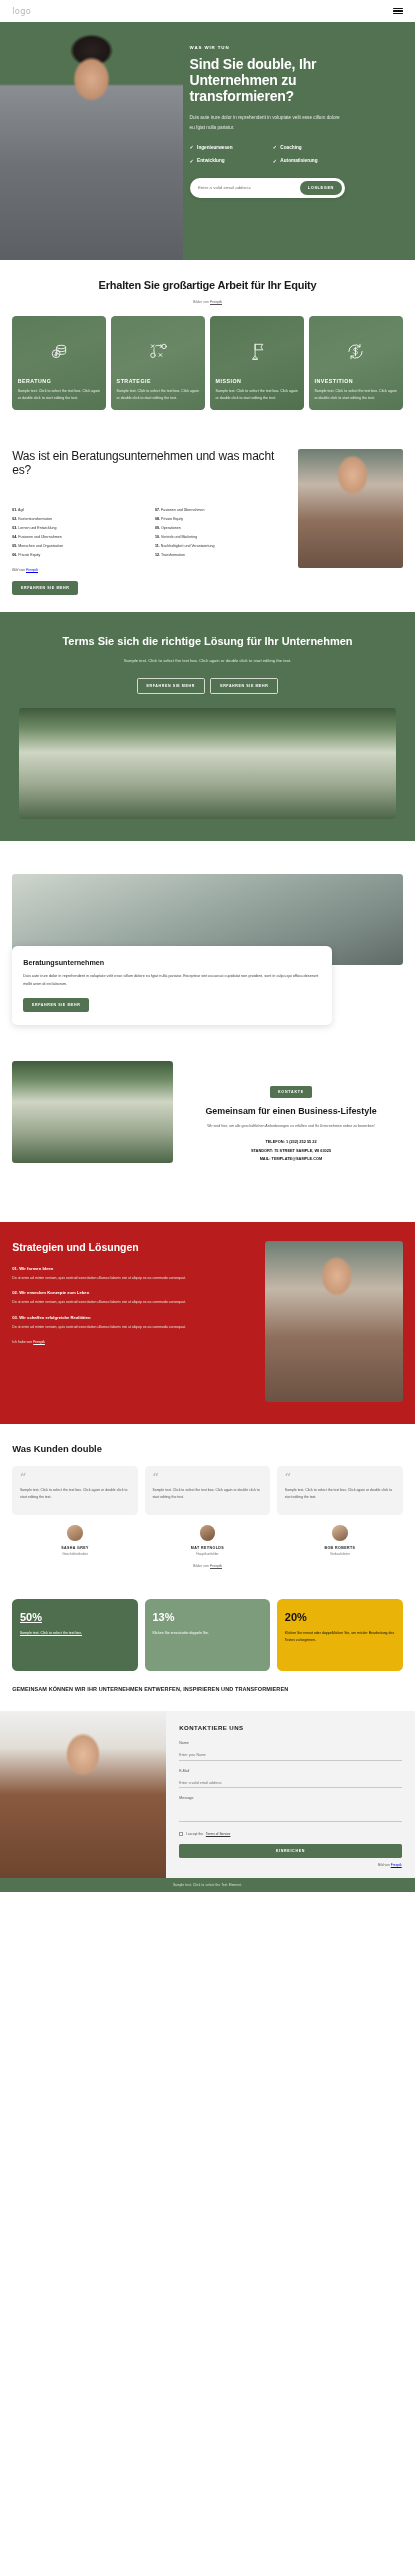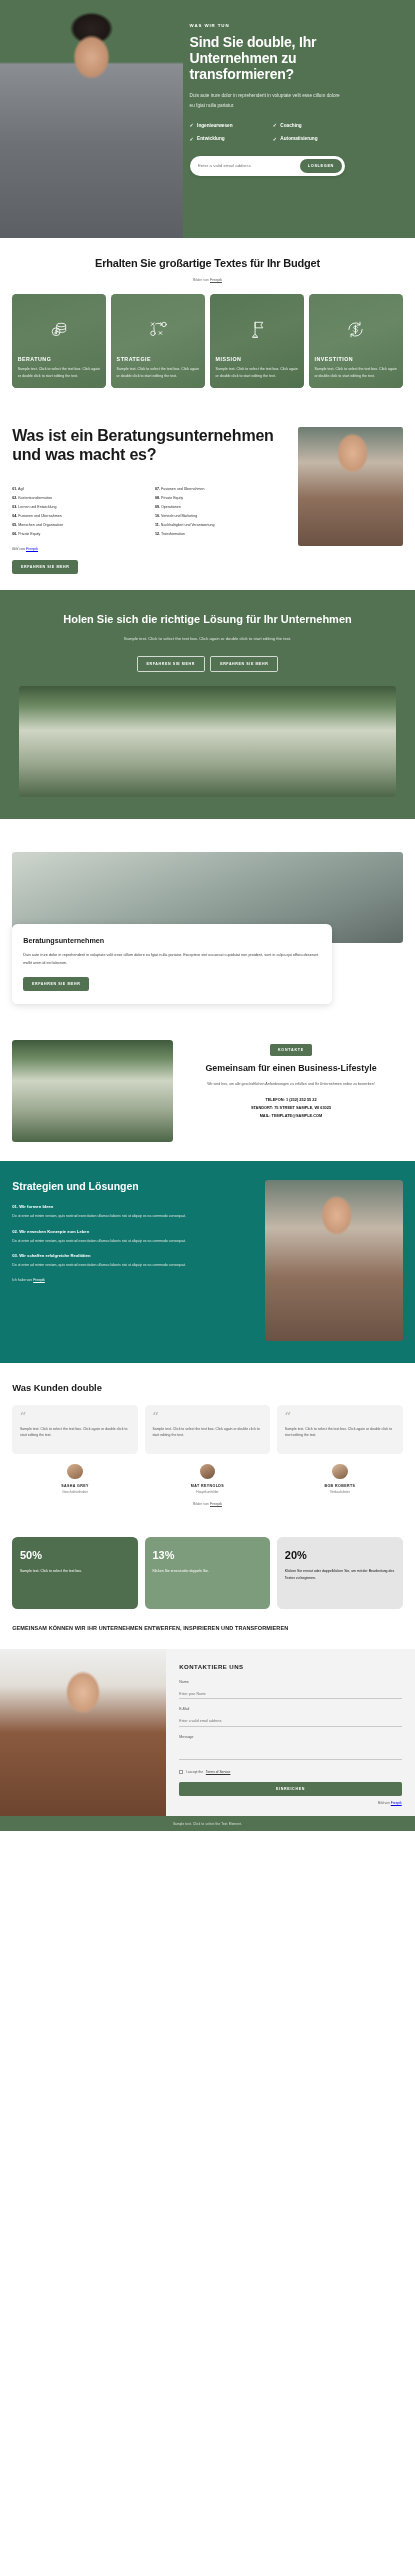--- a/index.html
+++ b/index.html
@@ -94,22 +94,22 @@
   .card .ic svg{display:inline-block;}
   .card h3{
     font-size:5.3px;font-weight:bold;letter-spacing:0.5px;margin-bottom:3.9px;
   }
   .card p{font-size:3.6px;line-height:1.85;color:#e7eee6;}
 
   
   .listsec{padding:20px 12.2px 16.6px;display:flex;gap:7.8px;}
   .listleft{flex:1;min-width:0;}
   .listleft h2{
-    font-size:16px;font-weight:bold;line-height:1.18;letter-spacing:-0.2px;
-    margin-bottom:20px;word-break:break-word;
+    font-size:12px;font-weight:normal;line-height:1.18;letter-spacing:-0.2px;
+    margin-bottom:29px;word-break:break-word;
   }
   .cols{display:grid;grid-template-columns:1fr 1fr;gap:0 7.8px;}
   .cols li{list-style:none;font-size:3.6px;line-height:2.5;color:#333;}
   .cols li b{color:#111;}
   .bild{font-size:3.6px;font-style:italic;color:#555;margin-top:7.8px;}
   .bild a{text-decoration:underline;}
   .btn-dark{
     display:inline-block;background:#527251;color:#fff;border:0;border-radius:2.2px;
     padding:5px 8.9px;font-size:3.6px;font-weight:bold;letter-spacing:0.6px;
     margin-top:8.9px;cursor:pointer;font-family:"Liberation Sans",sans-serif;
@@ -144,33 +144,33 @@
     height:91px;margin:0 12.2px;border-radius:3.3px;overflow:hidden;position:relative;
   }
   .org-box{
     background:#fff;border-radius:5.5px;margin:-19px 83px 0 12.2px;padding:12.2px 11px 13.3px;
     box-shadow:0 1.7px 7.8px rgba(0,0,0,.13);position:relative;z-index:3;
   }
   .org-box h3{font-size:7.2px;font-weight:bold;margin-bottom:6.6px;}
   .org-box p{font-size:3.8px;line-height:2.1;color:#444;margin-bottom:8.9px;}
 
   
-  .split{display:flex;gap:6px;padding:16.6px 12.2px 19px;align-items:flex-start;}
+  .split{display:flex;gap:6px;padding:16.6px 12.2px 19px;align-items:flex-end;}
   .split-img{flex:0 0 161px;height:102px;border-radius:3.3px;overflow:hidden;position:relative;}
   .split-txt{flex:1;text-align:center;padding-top:3.3px;}
   .pill{
     display:inline-block;background:#527251;color:#fff;font-size:3.6px;font-weight:bold;
     letter-spacing:0.8px;padding:3.9px 7.8px;border-radius:1.7px;margin-bottom:7.8px;
   }
   .split-txt h2{font-size:8.9px;font-weight:bold;line-height:1.22;margin-bottom:6.6px;}
   .split-txt .lead{font-size:3.6px;line-height:2;color:#555;margin-bottom:7.8px;}
   .split-txt .info{font-size:3.9px;line-height:2.1;font-weight:bold;color:#111;}
 
   
-  .strat{background:#0f766e;padding:19px 12.2px 22px;display:flex;gap:8.9px;color:#fff;}
+  .strat{background:#b91c1c;padding:19px 12.2px 22px;display:flex;gap:8.9px;color:#fff;margin-top:40px;}
   .strat-left{flex:1;}
   .strat-left h2{font-size:10.5px;font-weight:bold;line-height:1.2;margin-bottom:12.2px;}
   .stepwrap{margin-bottom:8.9px;}
   .stepwrap h4{font-size:4.2px;font-weight:bold;margin-bottom:3.9px;}
   .stepwrap p{font-size:3.5px;line-height:1.95;color:#dde5dc;}
   .strat-cr{font-size:3.5px;color:#dde5dc;margin-top:6.6px;}
   .strat-cr a{color:#fff;text-decoration:underline;}
   .strat-right{flex:0 0 138px;}
   .strat-right .ph{height:161px;border-radius:3.3px;overflow:hidden;position:relative;}
 
@@ -186,23 +186,23 @@
   .avatars{display:grid;grid-template-columns:repeat(3,1fr);gap:6.6px;margin-top:10px;text-align:center;}
   .av{width:15.5px;height:15.5px;border-radius:50%;margin:0 auto 5px;overflow:hidden;position:relative;}
   .avname{font-size:3.6px;font-weight:bold;letter-spacing:0.4px;}
   .avrole{font-size:3.3px;color:#777;margin-top:2.2px;}
 
   
   .stats{padding:14.4px 12.2px 5.5px;display:grid;grid-template-columns:repeat(3,1fr);gap:6.6px;}
   .st{border-radius:5.5px;padding:12.2px 7.8px 14.4px;min-height:72px;}
   .st .num{font-size:11px;font-weight:bold;margin-bottom:6.6px;}
   .st p{font-size:3.5px;line-height:2;}
-  .st1{background:#4f6e4d;color:#fff;}
+  .st1{background:#4f6e4d;color:#fff;text-decoration:underline;}
   .st2{background:#7d9c7b;color:#fff;}
-  .st3{background:#e5e5e5;color:#111;}
+  .st3{background:#eab308;color:#111;}
   .bigline{
     padding:8.9px 12.2px 16.6px;font-size:5.5px;font-weight:bold;line-height:1.7;
     letter-spacing:0.1px;
   }
 
   
   .footer{background:#f3f3f3;padding:0;display:flex;align-items:stretch;min-height:166px;}
   .f-img{flex:0 0 166px;position:relative;overflow:hidden;}
   .f-form{flex:1;padding:13.3px 13.3px 11px;}
   .f-form h3{font-size:6.1px;font-weight:bold;letter-spacing:0.4px;margin-bottom:10px;}
@@ -259,20 +259,28 @@
   .card>*{position:relative;z-index:2;}
   .av-a{background:linear-gradient(150deg,#d6b191,#8d6748);}
   .av-b{background:linear-gradient(150deg,#c9a182,#6f5138);}
   .av-c{background:linear-gradient(150deg,#dcbb9e,#7e5c42);}
 </style>
 </head>
 <body>
 
 <div class="page">
 
+  <div class="topbar">
+    <div class="logo">logo</div>
+    <div class="burger">
+        <i></i>
+        <i></i>
+        <i></i>
+      </div>
+  </div>
 
   <section class="hero">
     <div class="hero-img ph-man"></div>
     <div class="hero-content">
       <div class="eyebrow">WAS WIR TUN</div>
       <h1 class="hero-h1">Sind Sie double, Ihr Unternehmen zu transformieren?</h1>
       <p class="hero-p">Duis aute irure dolor in reprehenderit in voluptate velit esse cillum dolore eu fgiat nulla pariatur.</p>
       <div class="hero-feats">
         <div class="feat">
             <span class="chk">✓</span>
@@ -292,21 +300,21 @@
           </div>
       </div>
       <div class="subform">
         <input type="text" placeholder="Enter a valid email address" style="">
         <button>LOSLEGEN</button>
       </div>
     </div>
   </section>
 
   <section class="sec">
-    <h2 class="h2">Erhalten Sie großartige Textes für Ihr Budget</h2>
+    <h2 class="h2">Erhalten Sie großartige Arbeit für Ihr Equity</h2>
     <div class="credit">
       <span>Bilder von </span><a href="#">Freepik</a>
     </div>
     <div class="cards">
 
       <div class="card card-img1">
         <div class="ic">
           <svg width="19" height="19" viewBox="0 0 34 34" fill="none" stroke="#fff" stroke-width="1.6">
             <ellipse cx="20" cy="9" rx="8" ry="3.2"></ellipse>
               <path d="M12 9v10c0 1.8 3.6 3.2 8 3.2s8-1.4 8-3.2V9"></path>
@@ -390,21 +398,21 @@
         <span>Bild von </span><a href="#">Freepik</a>
       </div>
       <button class="btn-dark">ERFAHREN SIE MEHR</button>
     </div>
     <div class="listright">
       <div style="width:105px;height:119px;border-radius:2.2px;" class="ph-woman"></div>
     </div>
   </section>
 
   <section class="cta">
-    <h2>Holen Sie sich die richtige Lösung für Ihr Unternehmen</h2>
+    <h2>Terms Sie sich die richtige Lösung für Ihr Unternehmen</h2>
     <p>Sample text. Click to select the text box. Click again or double click to start editing the text.</p>
     <div class="ctabtns">
       <button class="btn-outline">ERFAHREN SIE MEHR</button>
       <button class="btn-outline">ERFAHREN SIE MEHR</button>
     </div>
   </section>
 
   <div class="band">
     <div class="photo ph-team"></div>
   </div>

